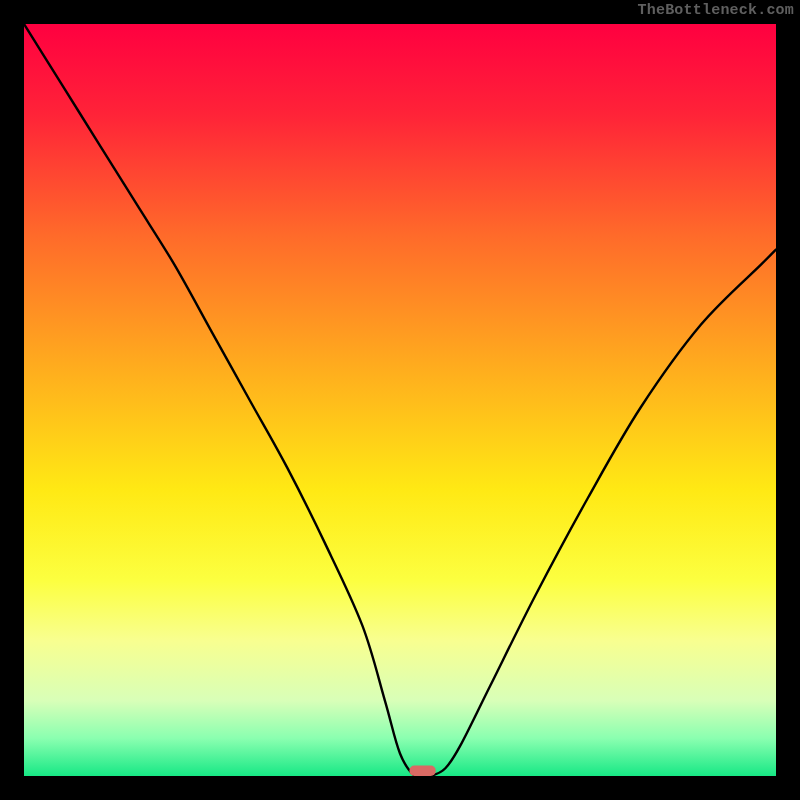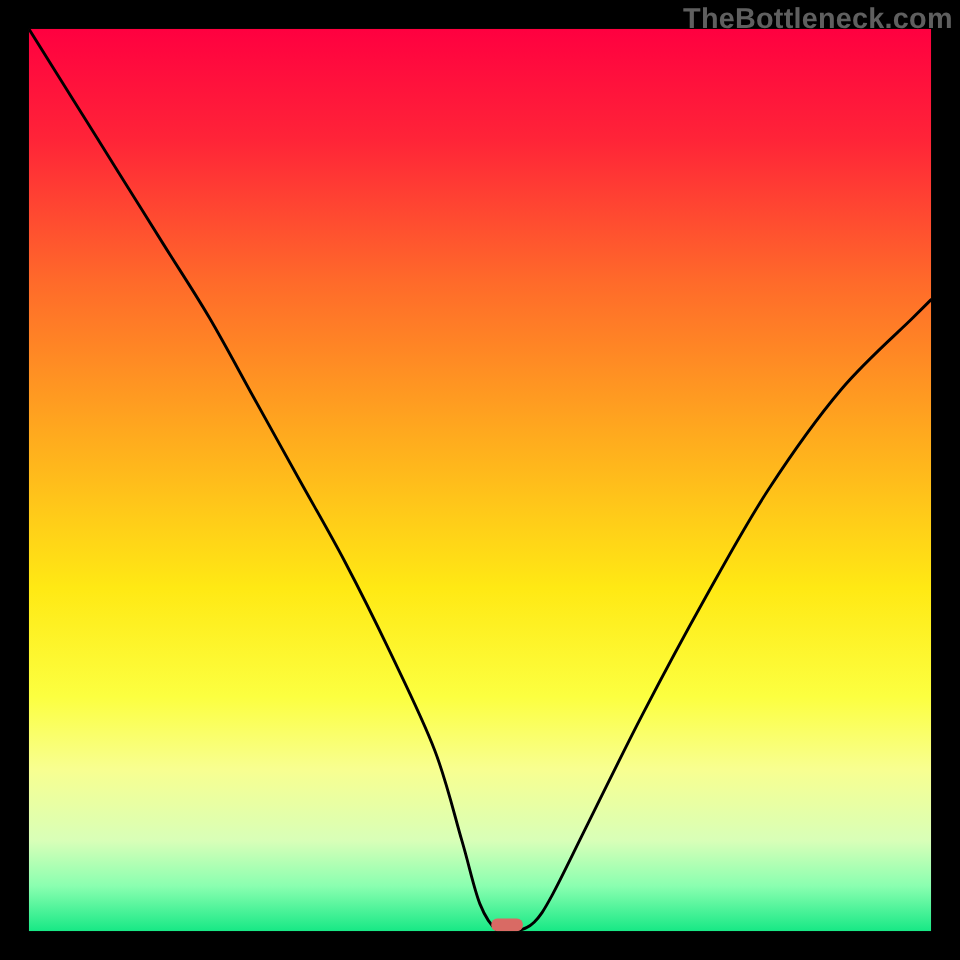--- a/index.html
+++ b/index.html
@@ -22,22 +22,22 @@
     position: absolute;
     left: 0;
     top: 0;
     width: 752px;
     height: 752px;
   }
   .watermark {
     position: absolute;
     top: 2px;
     right: 6px;
-    font-family: Liberation Sans, sans-serif;
-    font-size: 24px;
+    font-family: Liberation Mono, monospace;
+    font-size: 15px;
     font-weight: 600;
     color: #5f5f5f;
     letter-spacing: 0.2px;
   }
   svg { display: block; }
 </style>
 </head>
 <body>
 
 <div class="frame">

